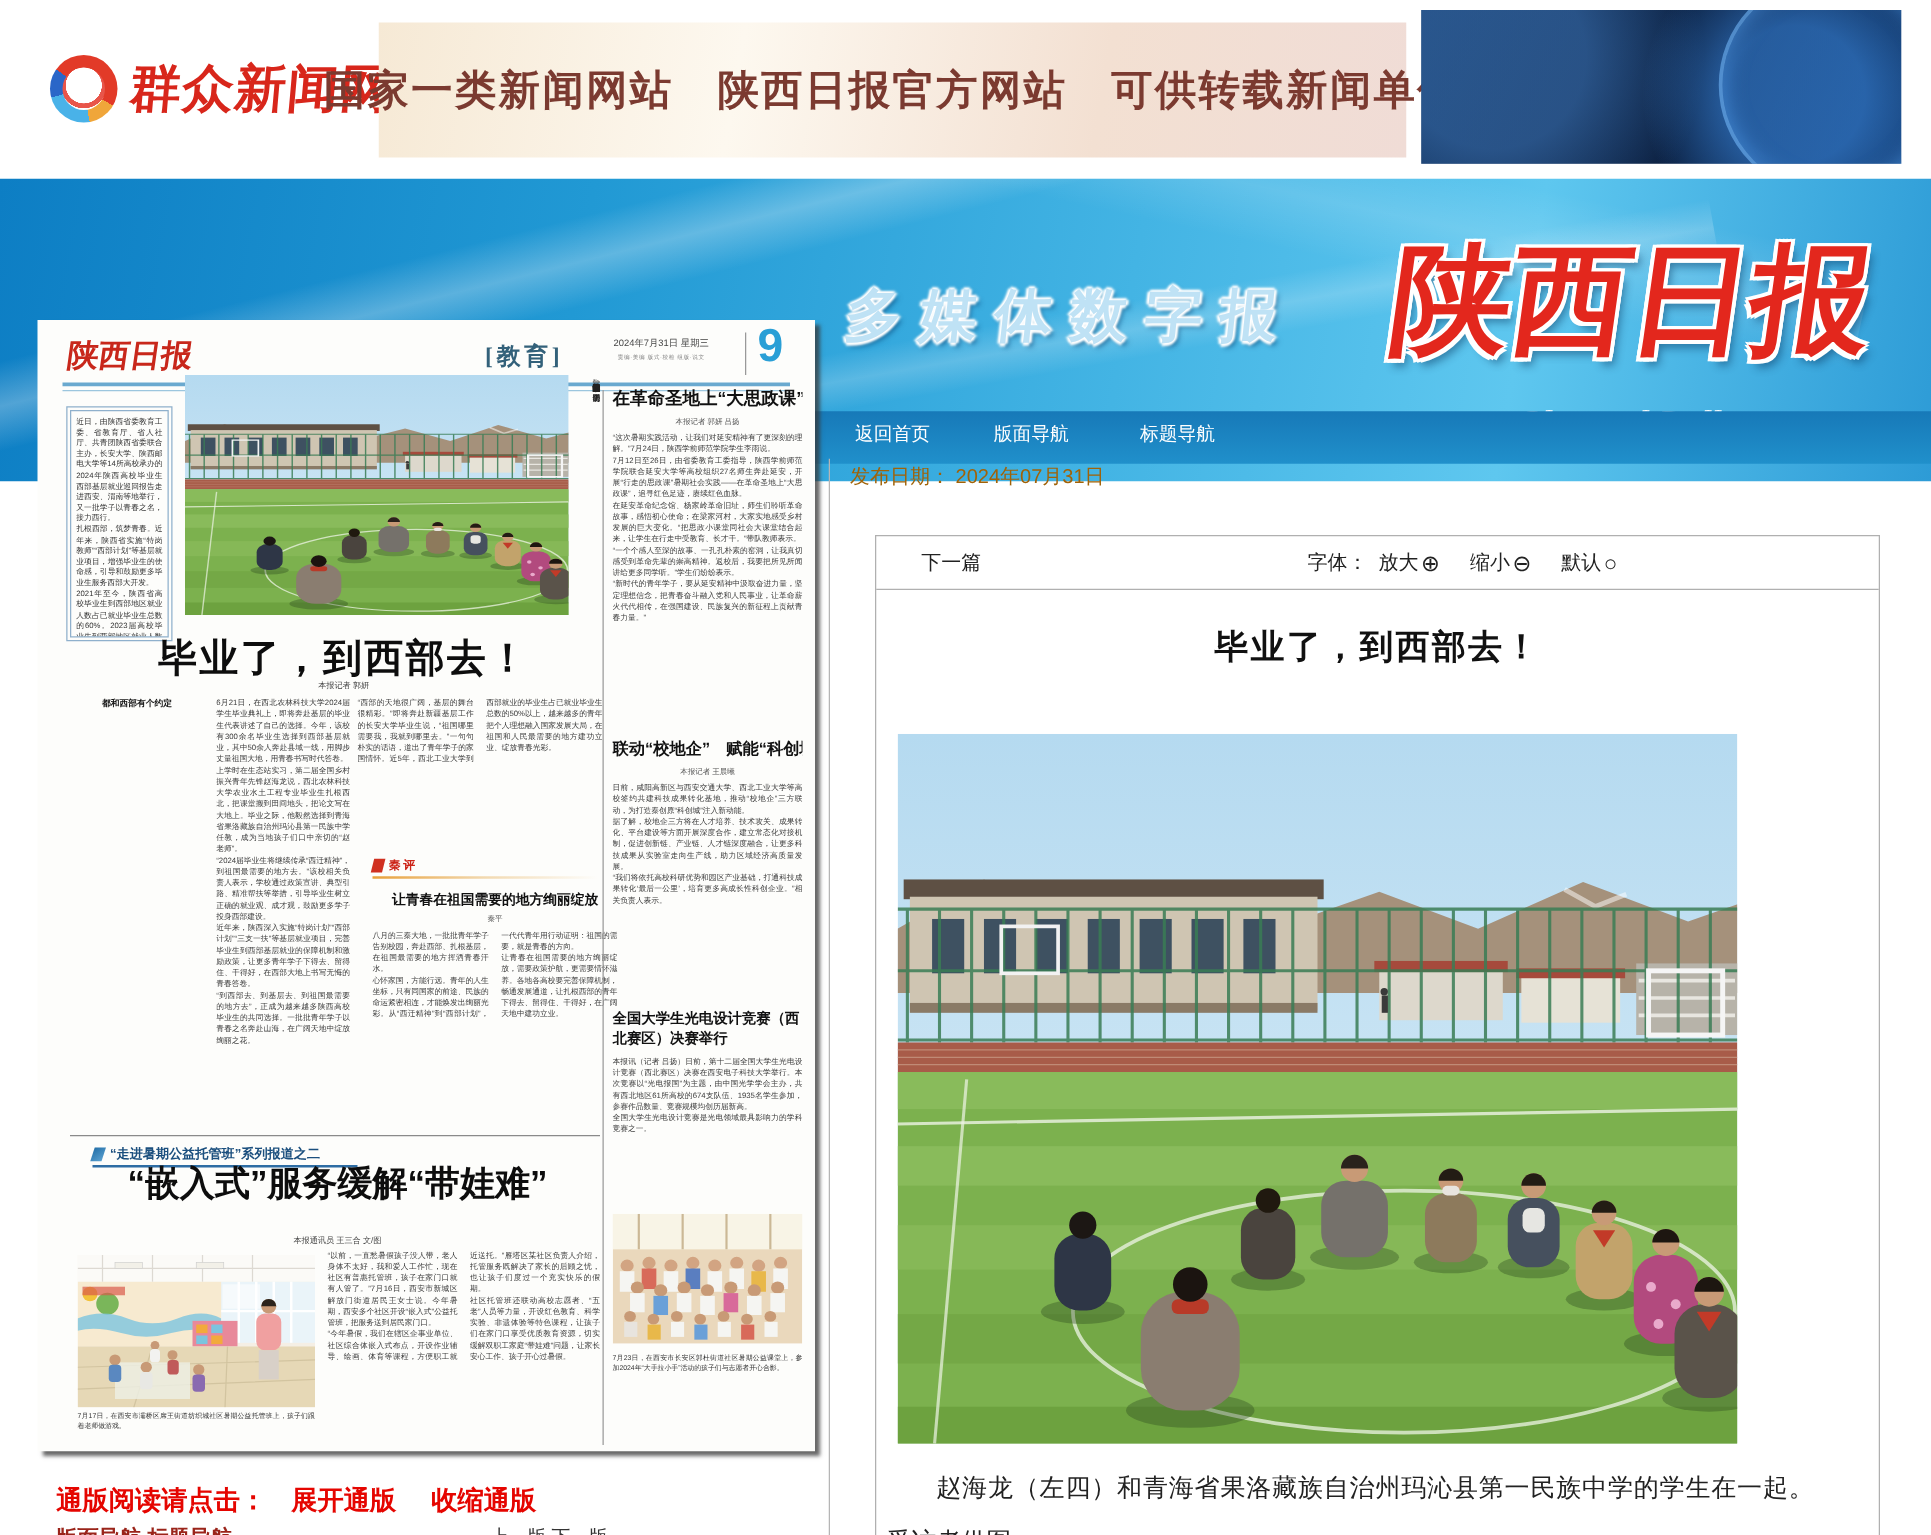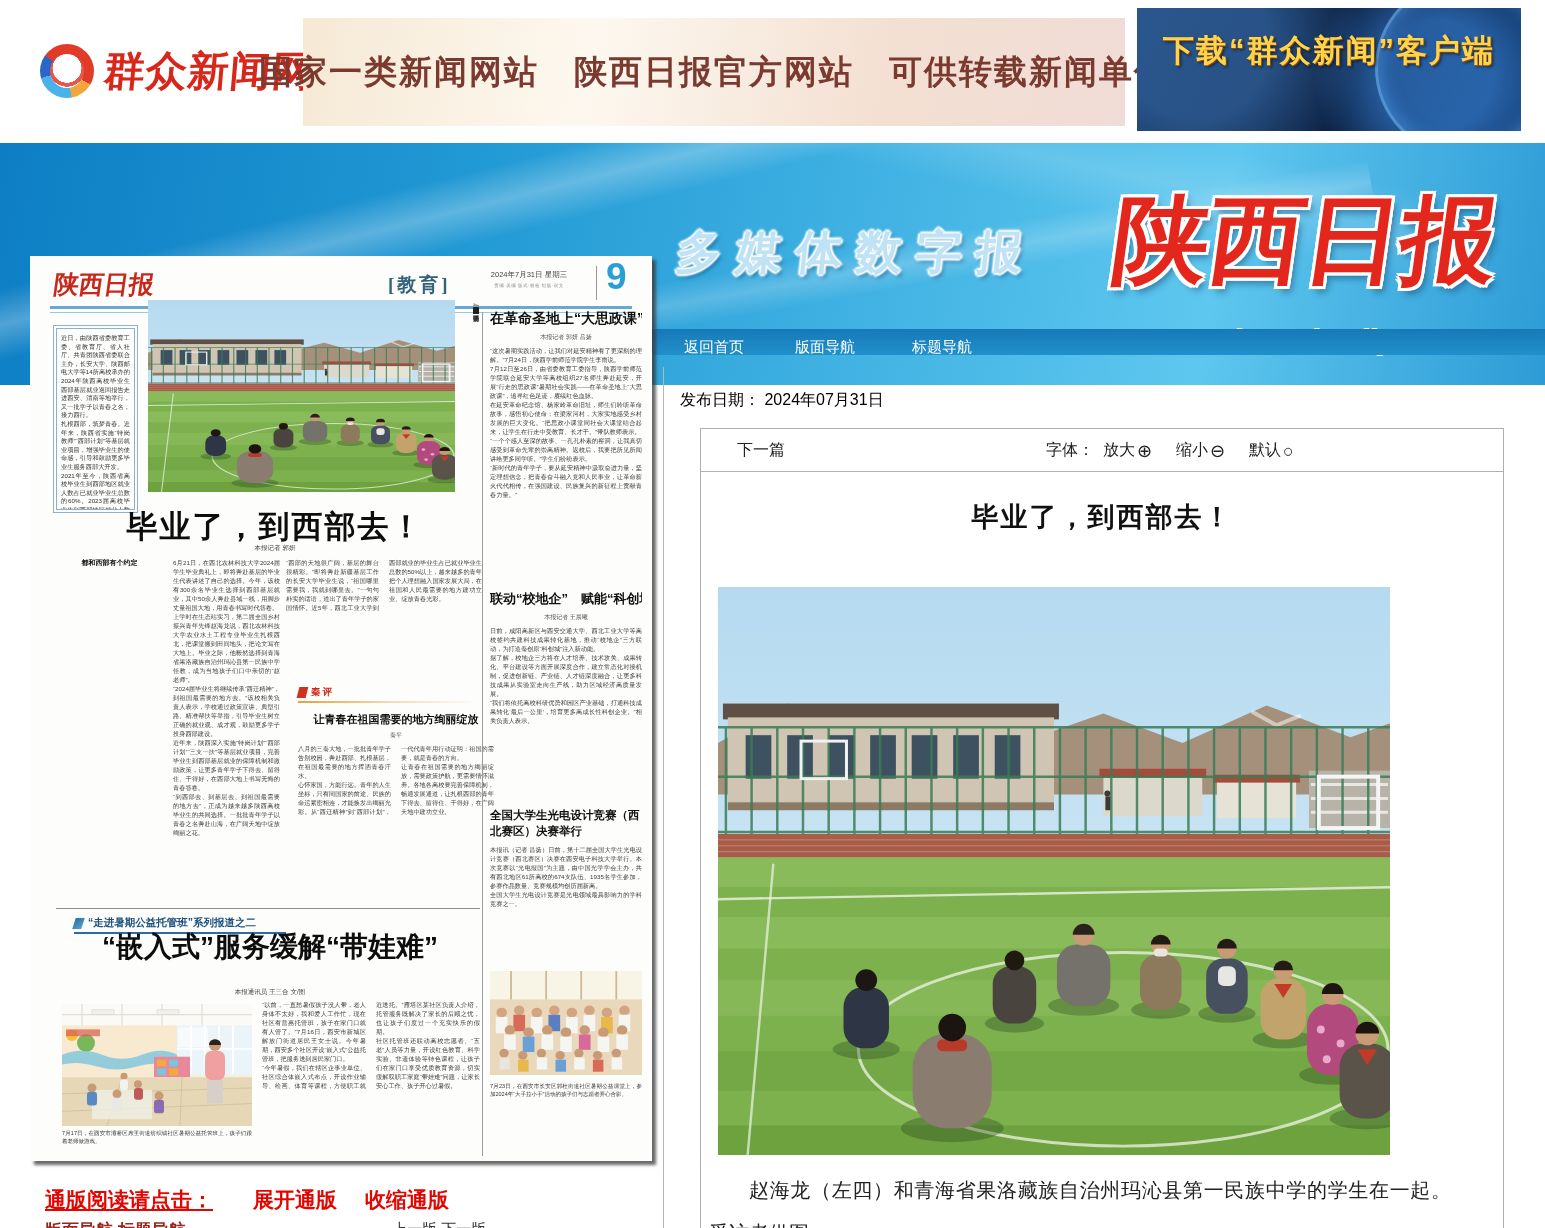--- a/index.html
+++ b/index.html
@@ -42,27 +42,27 @@
   .site-title{left:676px;top:222px;font-size:46px;font-weight:900;letter-spacing:14px;color:#bfe2f5;
      transform:skewX(-6deg);white-space:nowrap;
      text-shadow:0 0 2px #fff,2px 0 2px #fff,-2px 0 2px #fff,0 2px 2px #fff,0 -2px 2px #fff,3px 3px 4px rgba(0,60,110,.55);}
   .paper-logo{left:1095px;top:150px;width:420px;height:185px;text-align:center;
      font-family:"DejaVu Serif",serif;font-weight:900;font-size:96px;color:#e3271d;line-height:180px;
      transform:skewX(-8deg);white-space:nowrap;
      text-shadow:3px 0 0 #fff,-3px 0 0 #fff,0 3px 0 #fff,0 -3px 0 #fff,3px 3px 0 #fff,-3px 3px 0 #fff,3px -3px 0 #fff,-3px -3px 0 #fff,5px 6px 7px rgba(0,40,80,.45);}
   .paper-logo-en{left:1095px;top:326px;width:420px;text-align:center;font-size:25px;font-weight:bold;
      font-style:italic;color:#1668c9;letter-spacing:1px;
      text-shadow:2px 0 0 #fff,-2px 0 0 #fff,0 2px 0 #fff,0 -2px 0 #fff,2px 2px 0 #fff,-2px -2px 0 #fff;}
-  .nav-band{left:652px;top:329px;width:893px;height:26px;
+  .nav-band{left:652px;top:329px;width:893px;height:42px;
      background:linear-gradient(180deg,#1779b8,#2090cb);}
   .nav-item{position:absolute;top:9px;color:#fff;font-size:15px;cursor:pointer;white-space:nowrap;}
 
   
   .panel-border{left:663px;top:367px;width:1px;height:861px;background:#b5b5b5;}
-  .pub-row{left:680px;top:390px;font-size:16px;color:#000000;}
+  .pub-row{left:680px;top:371px;font-size:16px;color:#a16207;}
   .art-box{left:700px;top:428px;width:802px;height:800px;border:1px solid #b0b0b0;background:#fff;}
   .toolbar{position:absolute;left:0;top:0;width:100%;height:42px;border-bottom:1px solid #b0b0b0;}
   .tb-next{position:absolute;left:36px;top:11px;font-size:16px;color:#222;cursor:pointer;}
   .tb-font{position:absolute;left:345px;top:11px;font-size:16px;color:#222;white-space:nowrap;}
   .tb-font .grp{margin-right:24px;cursor:pointer;}
   .tb-glyph{font-size:18px;vertical-align:-2px;margin-left:2px;}
   .art-title{position:absolute;left:0;top:70px;width:100%;text-align:center;
      font-size:27px;font-weight:bold;color:#111;letter-spacing:2px;}
   .art-photo{position:absolute;left:17px;top:158px;width:672px;height:568px;}
   .art-caption{position:absolute;left:8px;top:740px;width:742px;font-family:"DejaVu Serif",serif;
@@ -119,21 +119,21 @@
   .np-seriesline{position:absolute;left:44px;top:676px;width:212px;height:2px;background:#2e6da4;}
   .np-btitle{position:absolute;left:40px;top:672px;width:400px;text-align:center;
      font-size:28px;font-weight:900;color:#0d0d0d;white-space:nowrap;}
   .np-bphoto{position:absolute;left:32px;top:748px;width:190px;height:122px;}
   .np-bcap{position:absolute;left:32px;top:873px;width:190px;font-size:5.5px;line-height:8px;color:#333;text-align:justify;}
   .np-bcols{position:absolute;left:232px;top:744px;width:218px;height:152px;column-count:2;column-gap:10px;}
 
   
   .foot-red{left:45px;top:1186px;font-size:21px;font-weight:bold;color:#e50500;white-space:nowrap;}
   .foot-red .lnk{margin-right:28px;cursor:pointer;}
-  .foot-red .lbl{margin-right:40px;text-decoration:underline;}
+  .foot-red .lbl{margin-right:20px;}
   .cut-left{left:45px;top:1219px;font-size:17px;font-weight:bold;color:#9a241a;white-space:nowrap;}
   .cut-right{left:392px;top:1220px;font-size:15px;color:#333;white-space:nowrap;cursor:pointer;}
 </style>
 </head>
 <body>
 
 <svg width="0" height="0" style="position:absolute">
   <defs>
     <linearGradient id="skyG" x1="0" y1="0" x2="0" y2="1">
       <stop offset="0" stop-color="#b5daf0"></stop>
@@ -318,21 +318,20 @@
 
   <div class="abs logo-wrap">
     <div class="logo-icon"></div>
     <div class="logo-text">群众新闻网</div>
   </div>
   <div class="abs banner-mid">
     <div class="banner-mid-inner">国家一类新闻网站　陕西日报官方网站　可供转载新闻单位</div>
   </div>
   <div class="abs banner-right">
     <div class="ring"></div>
-    <div class="br-line br-l1">下载“群众新闻”客户端</div>
   </div>
 
   <div class="abs blue-banner">
     <div class="streak st1"></div>
     <div class="streak st2"></div>
     <div class="streak st3"></div>
   </div>
   <div class="abs site-title">多媒体数字报</div>
   <div class="abs paper-logo">陕西日报</div>
   <div class="abs paper-logo-en">Shaanxi Daily</div>

